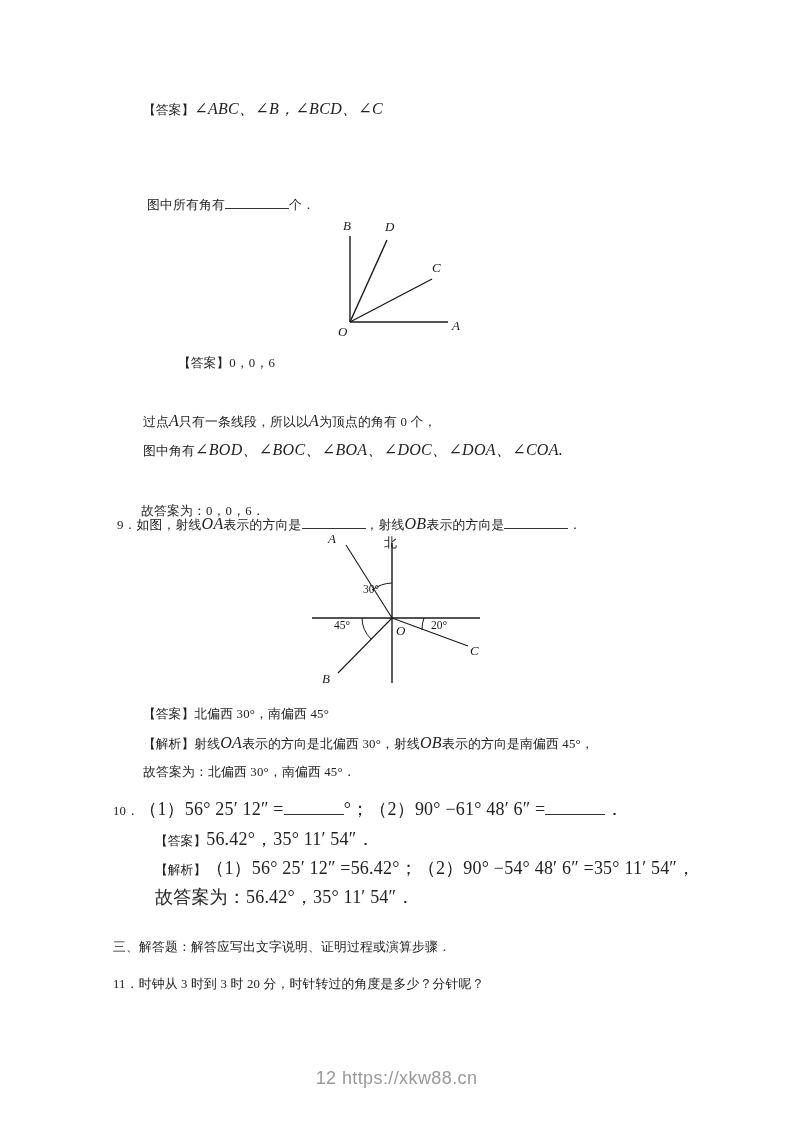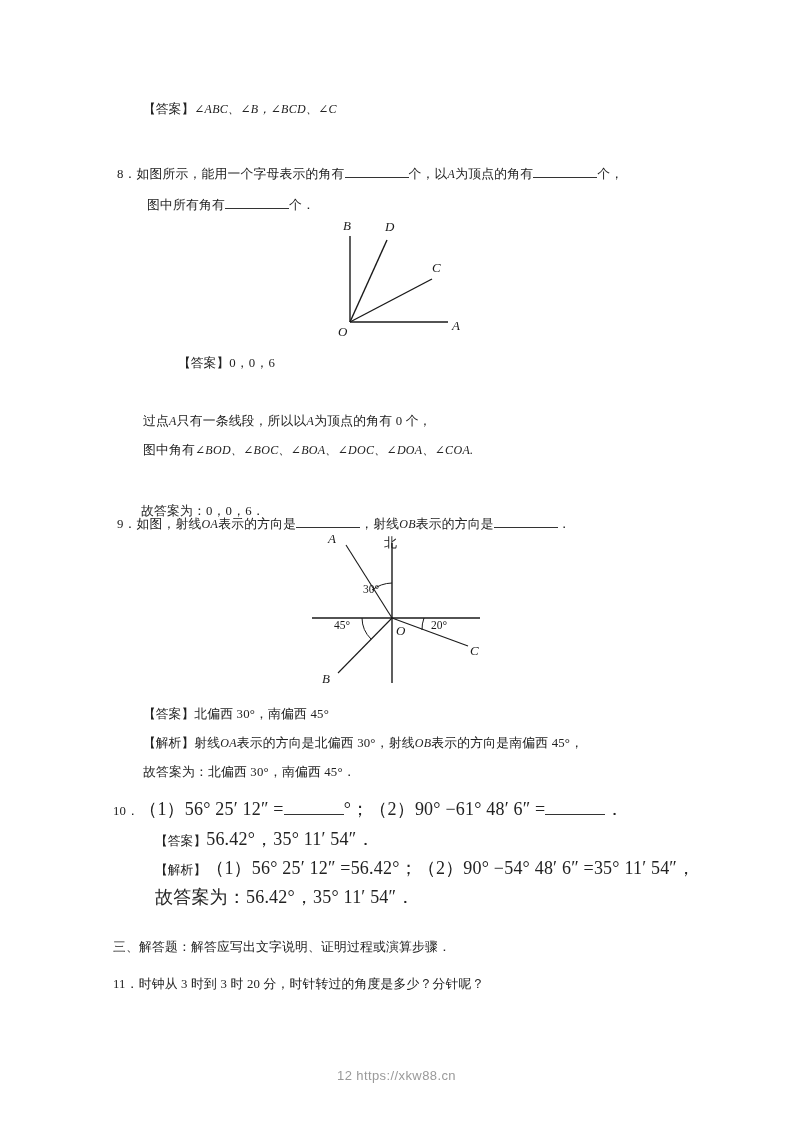--- a/index.html
+++ b/index.html
@@ -27,21 +27,21 @@
     position: absolute;
     font-size: 12.8px;
     line-height: 18px;
     white-space: nowrap;
     letter-spacing: 0.2px;
     color: #222;
   }
   .mi {
     font-style: italic;
     font-family: "Liberation Serif", "DejaVu Serif", serif;
-    font-size: 12px;
+    font-size: 16px;
     letter-spacing: 0.3px;
   }
   .num {
     font-family: "Liberation Serif", "DejaVu Serif", serif;
     font-size: 18px;
   }
   .blank {
     display: inline-block;
     border-bottom: 1px solid #333;
     height: 12px;
@@ -77,37 +77,34 @@
   .arc { stroke: #1a1a1a; stroke-width: 1; fill: none; }
 
   
   .footer {
     position: absolute;
     left: 0;
     top: 1068px;
     width: 793px;
     text-align: center;
     font-family: "Liberation Sans", sans-serif;
-    font-size: 13px;
+    font-size: 18px;
     color: #9a9a9a;
     letter-spacing: 0.4px;
   }
 </style>
 </head>
 <body>
 
 <div class="page">
 
   <div class="line" style="left:143px; top:100px;">
     <span class="tag">【答案】</span><span class="mi">∠ABC、∠B，∠BCD、∠C</span>
   </div>
 
-  <div class="line" style="left:117px; top:165px;">
-    <span>8．</span><span>如图所示，能用一个字母表示的角有</span><span class="blank b-lg"></span><span>个，以</span><span class="mi">A</span><span>为顶点的角有</span><span class="blank b-lg"></span><span>个，</span>
-  </div>
   <div class="line" style="left:147px; top:196px;">
     <span>图中所有角有</span><span class="blank b-lg"></span><span>个．</span>
   </div>
 
   <div class="fig" style="left:330px; top:222px;">
     <svg width="150" height="118" viewBox="0 0 150 118">
 
       <line class="stroke" x1="20" y1="100" x2="20" y2="14"></line>
       <line class="stroke" x1="20" y1="100" x2="57" y2="18"></line>
       <line class="stroke" x1="20" y1="100" x2="102" y2="57"></line>

